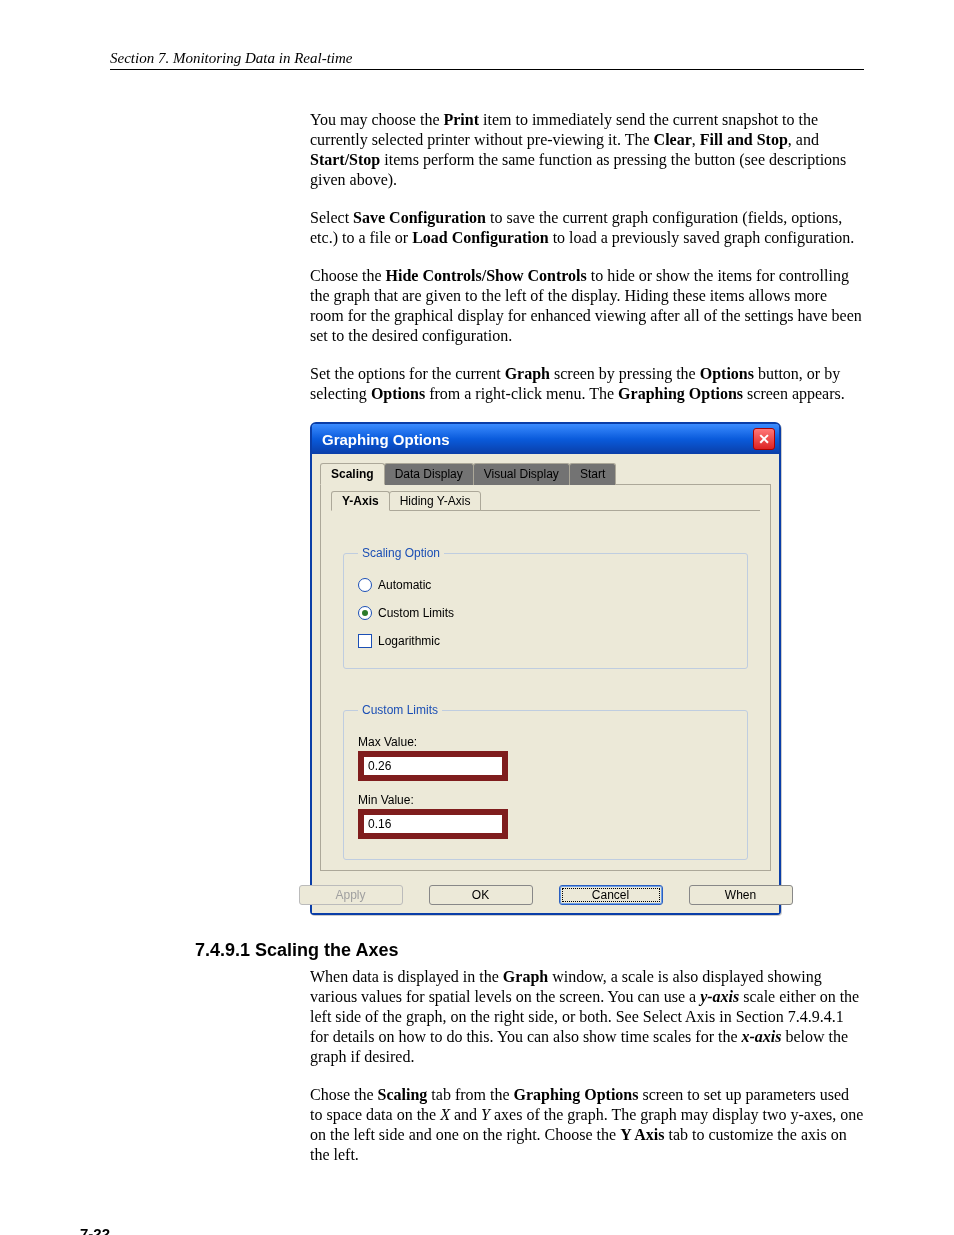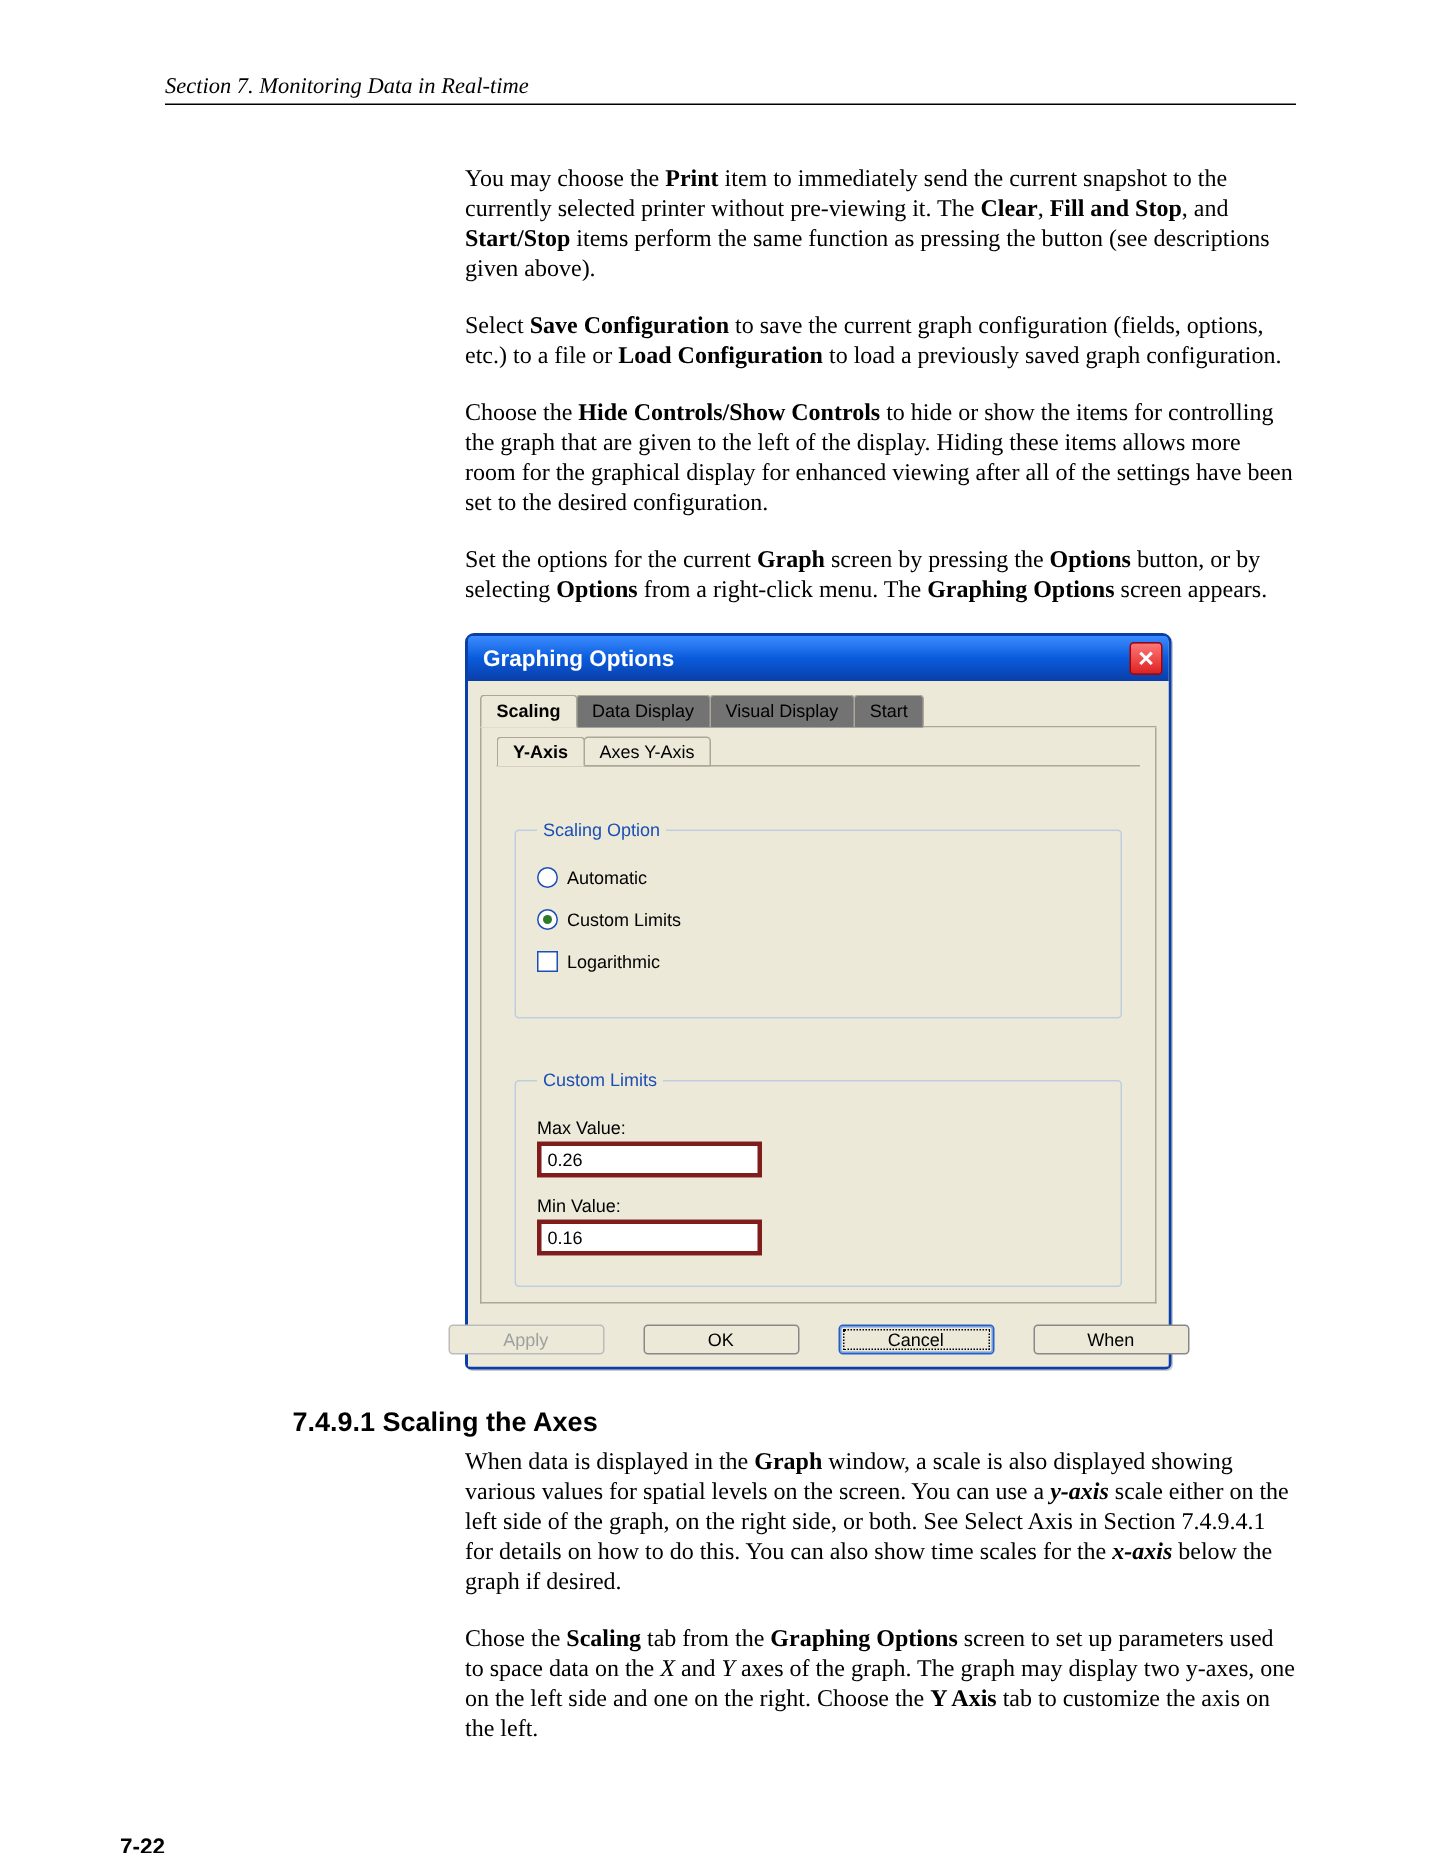--- a/index.html
+++ b/index.html
@@ -159,35 +159,35 @@
     box-sizing: border-box;
   }
   fieldset legend {
     color: #1b4fb5;
     padding: 0 4px;
     font-size: 12px;
   }
   .radio-row, .check-row {
     display: flex; align-items: center; gap: 6px; margin: 6px 0 14px 0;
   }
-  .radio-row:last-child, .check-row:last-child { margin-bottom: 16px; }
+  .radio-row:last-child, .check-row:last-child { margin-bottom: 6px; }
   .radio {
     width: 12px; height: 12px; border: 1px solid #1b4fb5; border-radius: 50%;
     display:flex; align-items:center; justify-content:center; background:#fff;
   }
   .radio.checked::after{
     content:""; width:6px; height:6px; border-radius:50%; background:#2b7b2b;
   }
   .checkbox {
     width: 12px; height: 12px; border: 1px solid #1b4fb5; background:#fff;
   }
   .field-label { margin: 6px 0 2px 0; }
   .textfield {
     width: 150px;
-    border: 3px solid #7f1d1d;
+    border: 6px solid #7f1d1d;
     background: #fff;
     padding: 2px 4px;
     font-size: 12px;
     margin-bottom: 6px;
     box-sizing: border-box;
   }
   .button-row {
     display:flex;
     justify-content:center;
     gap: 26px;
@@ -252,21 +252,21 @@
       <div class="dialog-body">
         <div class="tabstrip">
           <div class="tab active">Scaling</div>
           <div class="tab">Data Display</div>
           <div class="tab">Visual Display</div>
           <div class="tab">Start</div>
         </div>
         <div class="tab-panel">
           <div class="subtabstrip">
             <div class="subtab active">Y-Axis</div>
-            <div class="subtab">Axes Y-Axis</div>
+            <div class="subtab">Hiding Y-Axis</div>
           </div>
           <div class="sub-panel-line"></div>
 
           <div class="fieldsets">
             <fieldset>
               <legend>Scaling Option</legend>
               <div class="radio-row">
                 <span class="radio"></span>
                 <span>Automatic</span>
               </div>

